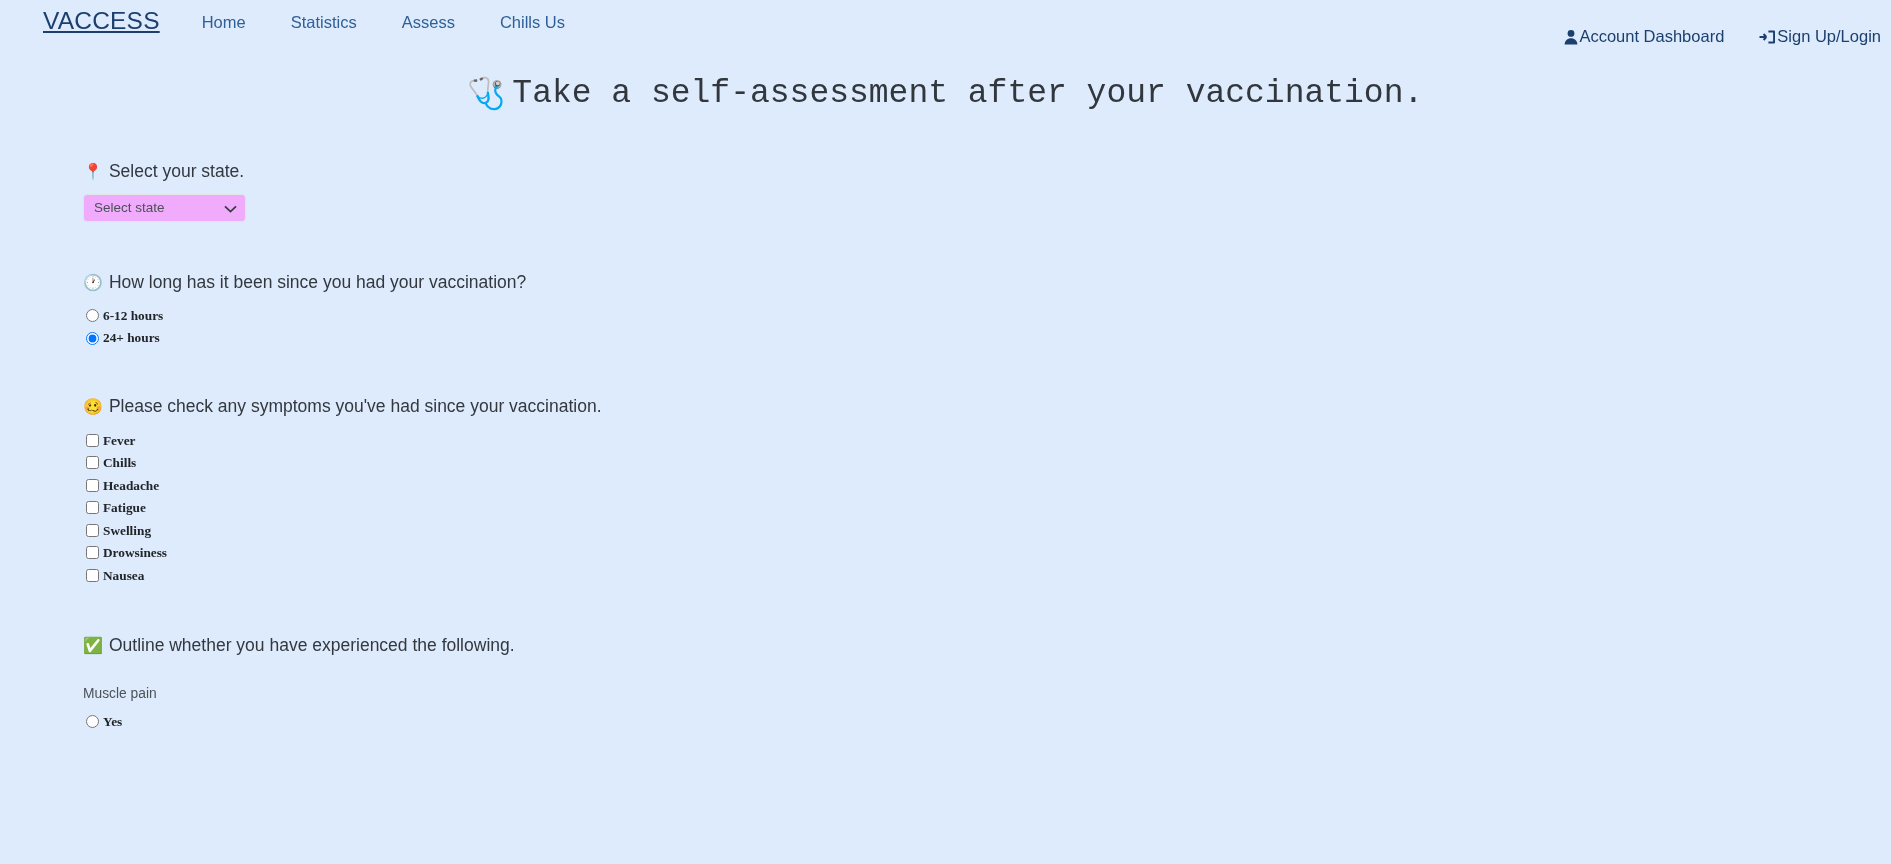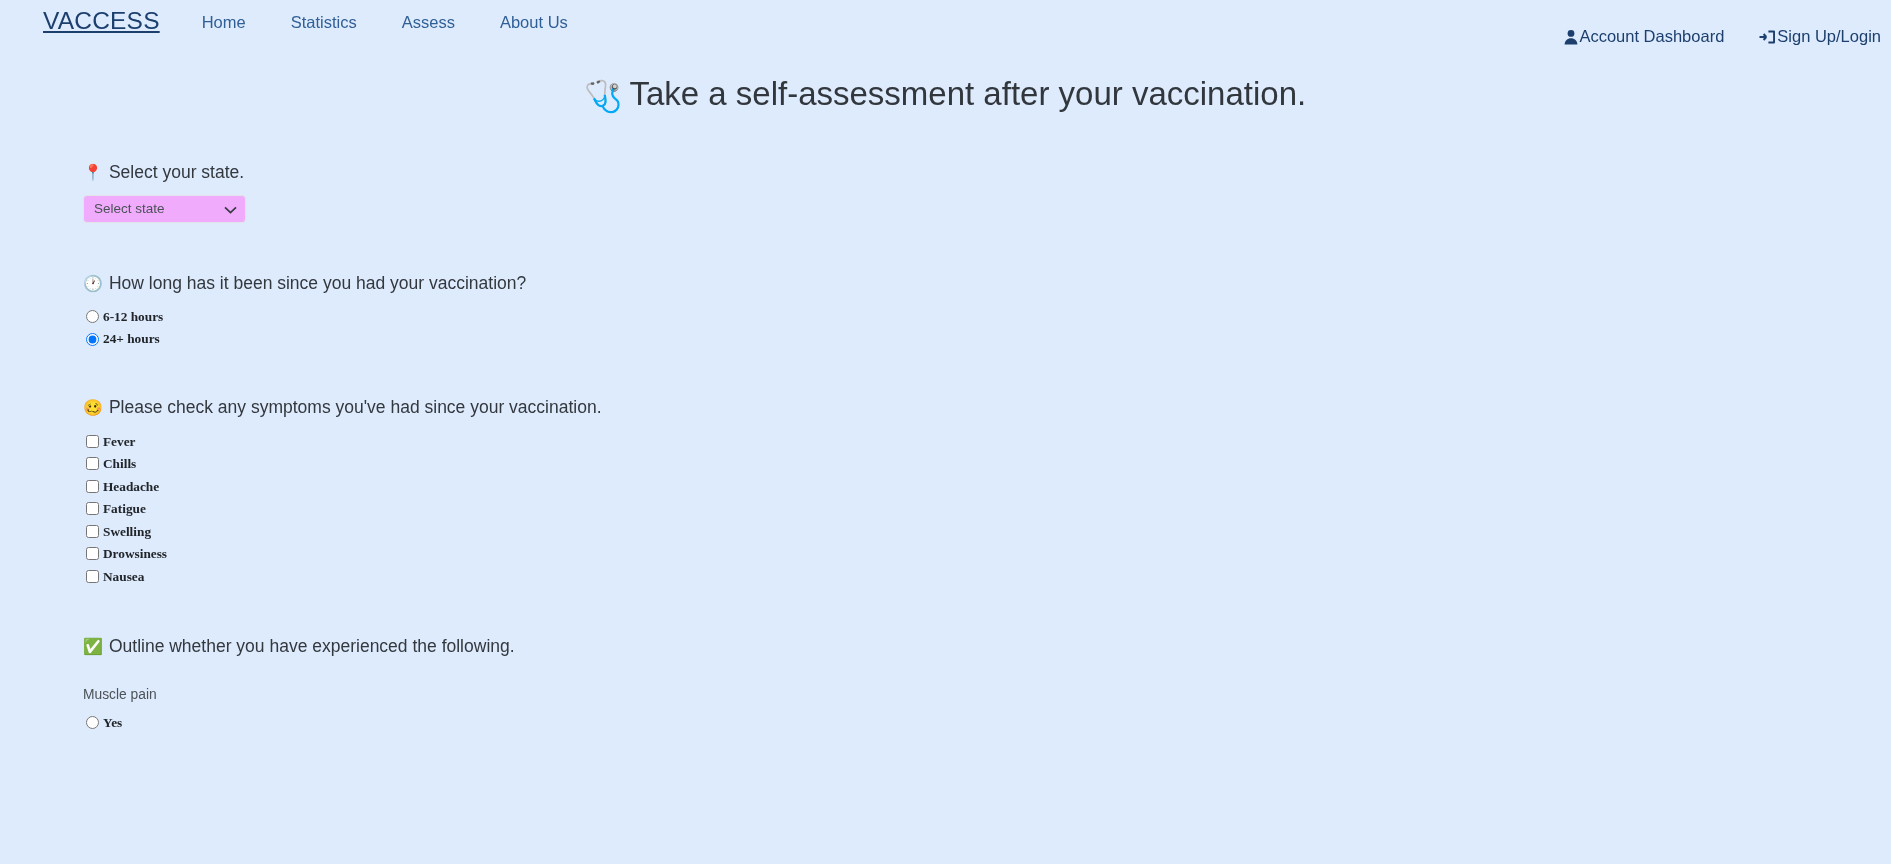--- a/index.html
+++ b/index.html
@@ -61,20 +61,21 @@
   
   .page-heading {
     text-align: center;
     font-size: 33px;
     font-weight: 400;
     color: #31373d;
     margin: 0;
     padding-top: 28px;
     line-height: 1.25;
     white-space: nowrap;
+    font-family: Liberation Mono, monospace;
   }
   .page-heading .emj { font-size: 31px; vertical-align: -2px; margin-right: 6px; }
 
   
   .form-wrap {
     padding-left: 83px;
     padding-top: 44px;
   }
   .section-title {
     font-size: 17.5px;
@@ -142,21 +143,21 @@
 </style>
 </head>
 <body>
 
 <div class="navbar">
   <a class="brand" href="#">VACCESS</a>
   <div class="nav-links">
     <a class="nav-link" href="#">Home</a>
     <a class="nav-link" href="#">Statistics</a>
     <a class="nav-link" href="#">Assess</a>
-    <a class="nav-link" href="#">About Us</a>
+    <a class="nav-link" href="#">Chills Us</a>
   </div>
   <div class="nav-right">
     <a class="nav-right-link" href="#">
       <span class="ico">
         <svg width="14" height="16" viewBox="0 0 14 16" fill="#1c3f6e">
           <circle cx="7" cy="4.4" r="3.4"></circle>
           <path d="M0.6 15.4c0-3.6 2.9-6.2 6.4-6.2s6.4 2.6 6.4 6.2z"></path>
         </svg>
       </span>
       <span>Account Dashboard</span>

